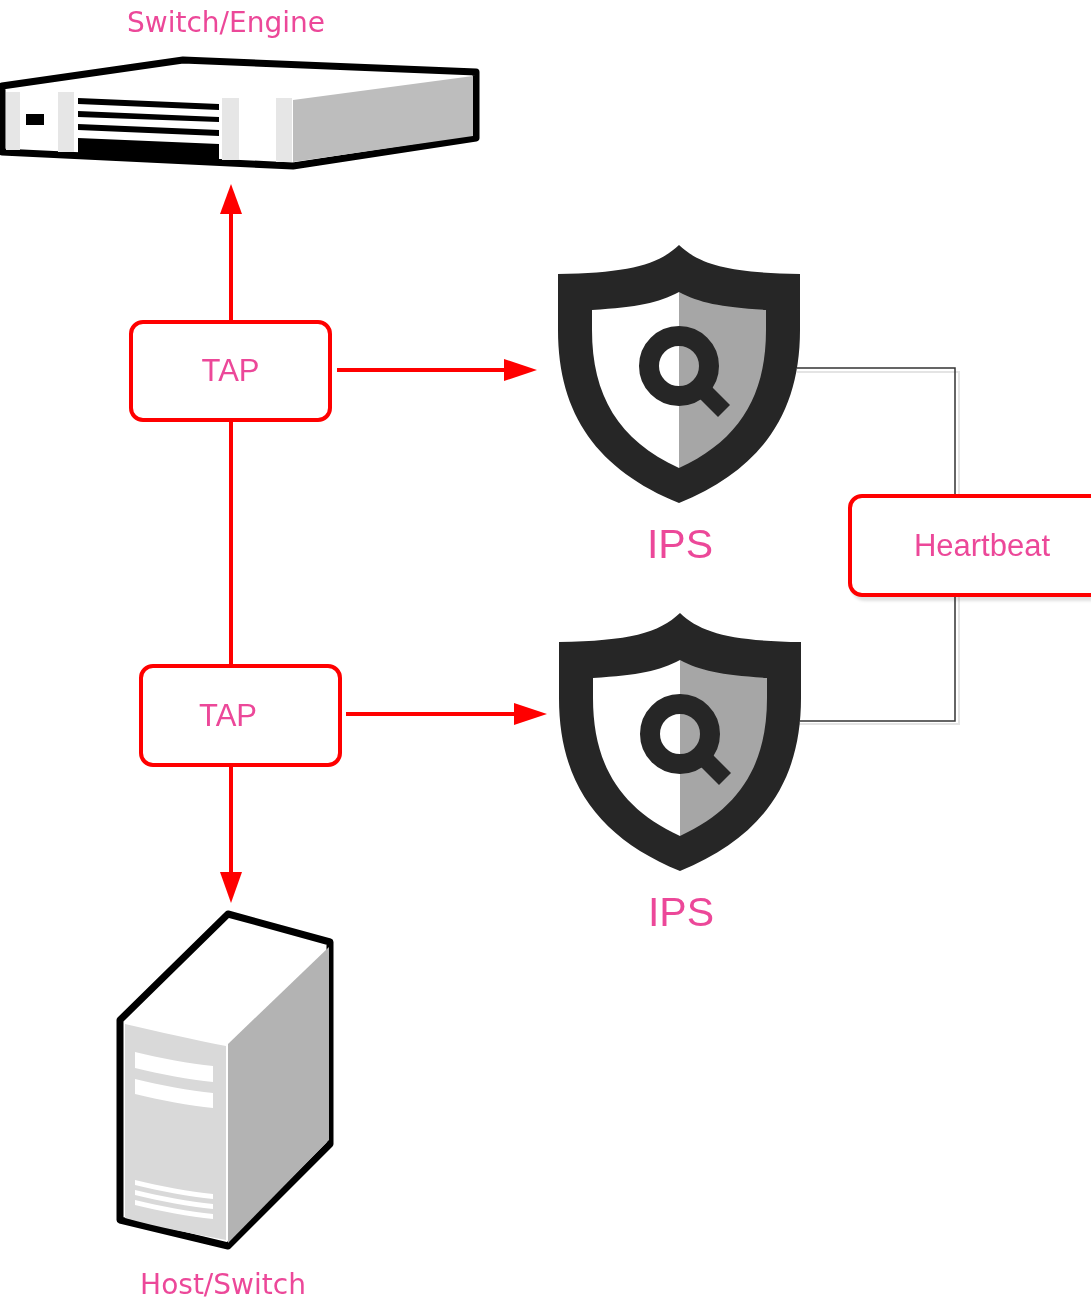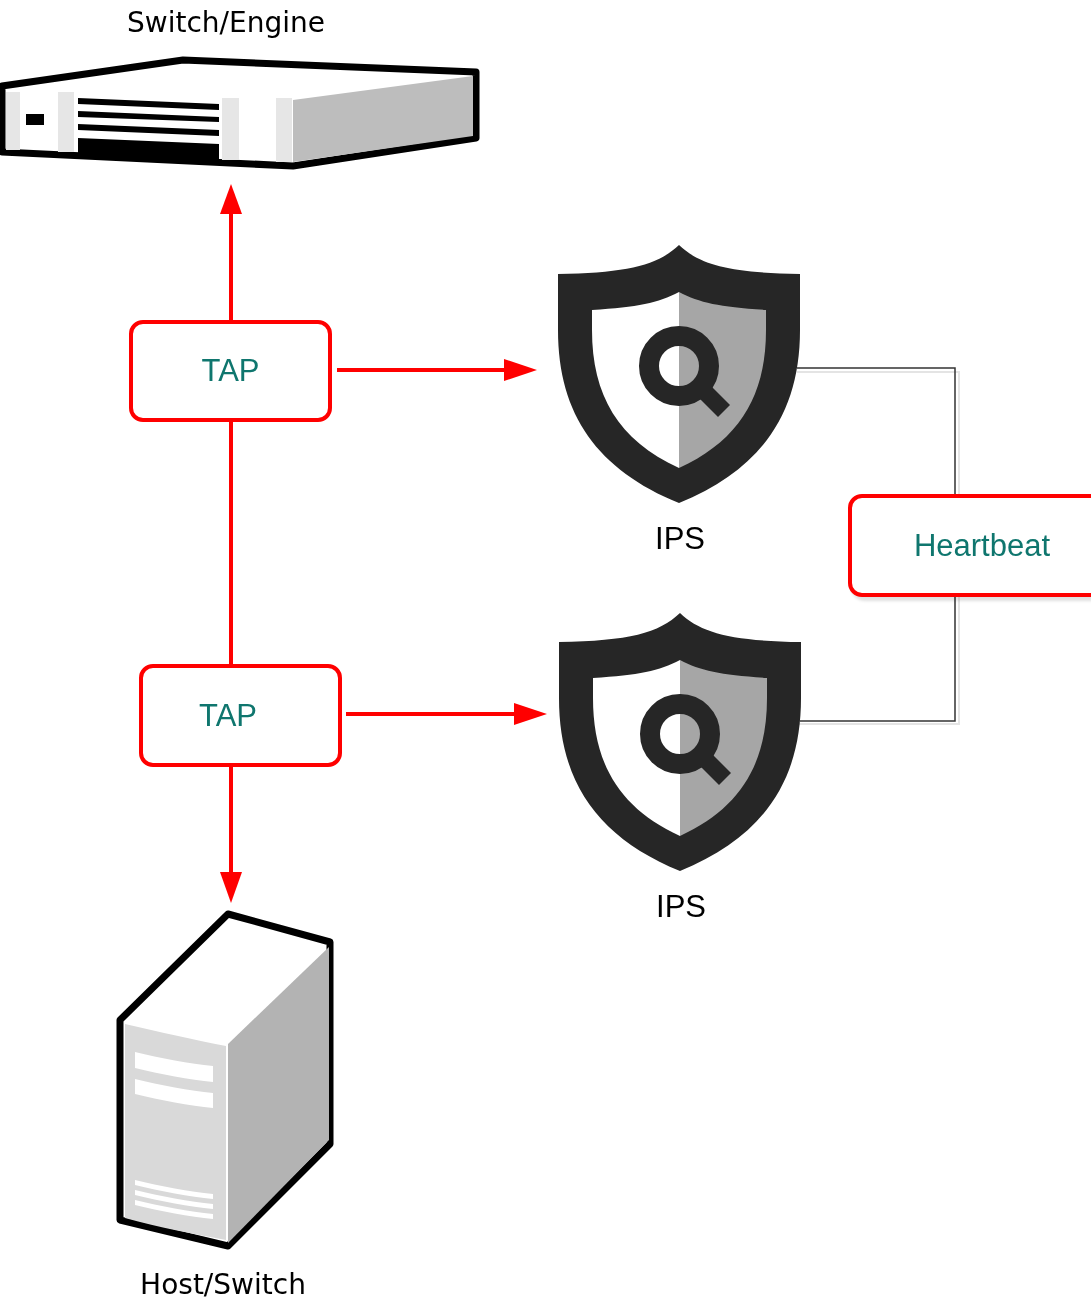--- a/index.html
+++ b/index.html
@@ -1,21 +1,21 @@
 <!DOCTYPE html>
 <html><head>
 <meta charset="utf-8">
 <style>
   html, body { margin: 0; padding: 0; background: #ffffff; }
   body { width: 1091px; height: 1309px; position: relative; overflow: hidden; font-family: "Liberation Sans", sans-serif; }
   #canvas { position: absolute; left: 0; top: 0; }
-  .label { position: absolute; color: #000000; white-space: nowrap; transform: translateX(-50%); }
+  .label { position: absolute; color: #ec4899; white-space: nowrap; transform: translateX(-50%); }
   .label.device { font-family: "DejaVu Sans", sans-serif; font-size: 28px; }
-  .label.ips { font-family: "Liberation Sans", sans-serif; font-size: 31px; }
-  .node-box { position: absolute; box-sizing: border-box; border: 4px solid #ff0000; border-radius: 14px; background: #fff; display: flex; align-items: center; justify-content: center; font-family: "Liberation Sans", sans-serif; font-size: 31px; color: #0f766e; }
+  .label.ips { font-family: "Liberation Sans", sans-serif; font-size: 41px; }
+  .node-box { position: absolute; box-sizing: border-box; border: 4px solid #ff0000; border-radius: 14px; background: #fff; display: flex; align-items: center; justify-content: center; font-family: "Liberation Sans", sans-serif; font-size: 31px; color: #ec4899; }
   .node-box.shadow { box-shadow: 3px 4px 3px rgba(0,0,0,0.12); }
 </style>
 </head>
 <body>
 
 <svg id="canvas" width="1091" height="1309" viewBox="0 0 1091 1309">
   <defs>
     <marker id="arrowhead" markerWidth="12" markerHeight="12" refX="10" refY="6" orient="auto" markerUnits="userSpaceOnUse" viewBox="0 0 12 12">
       <path d="M0,0 L12,6 L0,12 z" fill="#ff0000"></path>
     </marker>

